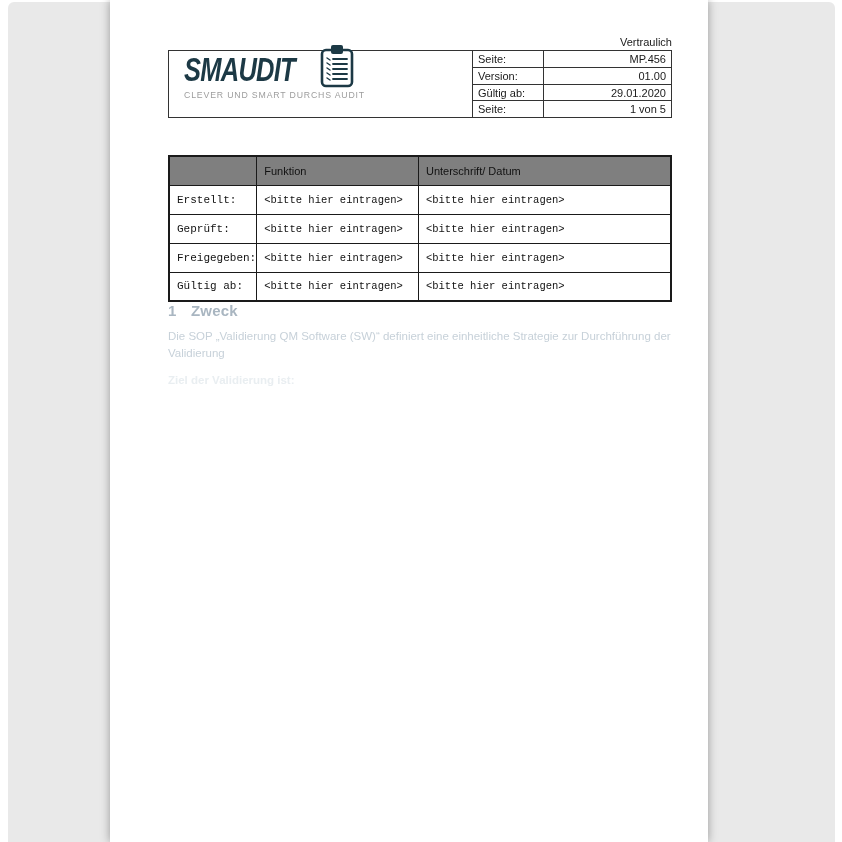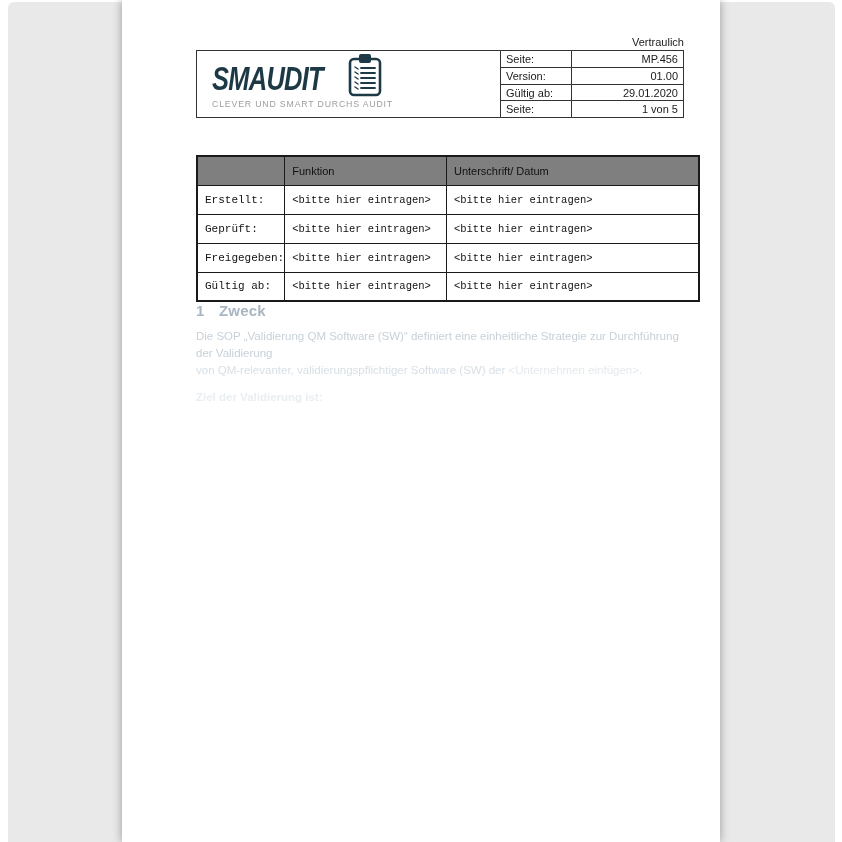--- a/index.html
+++ b/index.html
@@ -2,32 +2,32 @@
 <html><head>
 <meta charset="utf-8">
 <style>
   * { margin: 0; padding: 0; box-sizing: border-box; }
   html, body { width: 842px; height: 842px; background: #ffffff; overflow: hidden;
     font-family: "Liberation Sans", "DejaVu Sans", sans-serif; }
 
   .backdrop { position: absolute; left: 8px; right: 7px; top: 2px; bottom: 0;
     background: #e9e9e9; border-radius: 6px 6px 0 0; }
 
-  .page { position: absolute; left: 122px; top: 0; width: 598px; height: 842px;
-    background: #ffffff; box-shadow: 0 0 9px rgba(0,0,0,0.35); padding-left: 16px; }
+  .page { position: absolute; left: 110px; top: 0; width: 598px; height: 842px;
+    background: #ffffff; box-shadow: 0 0 9px rgba(0,0,0,0.35); }
 
   .content { padding: 36px 36px 0 58px; }
 
   
   .confidential { text-align: right; font-size: 11px; color: #1a1a1a; margin-bottom: 2px; }
 
   
   .header-table { display: flex; border: 1px solid #333; height: 68px; }
   .logo-cell { width: 304px; border-right: 1px solid #333; display: flex;
-    flex-direction: column; justify-content: center; padding-left: 15px; }
+    flex-direction: column; padding-left: 15px; }
   .logo-row { display: flex; align-items: center; height: 36px; }
   .logo-wordmark { display: inline-block; width: 128px; white-space: nowrap;
     font-style: italic; font-weight: 800; font-size: 34px; letter-spacing: -1px;
     color: #1c3945; transform: scaleX(0.75); transform-origin: 0 50%; line-height: 1; }
   .clipboard-icon { margin-left: 6px; margin-top: -2px; }
   .tagline { display: inline-block; margin-top: 2px; font-size: 9.5px; letter-spacing: 0.9px;
     color: #9d9d9d; white-space: nowrap; transform: scaleX(0.92); transform-origin: 0 50%; }
   .meta-cell { flex: 1; display: flex; flex-direction: column; }
   .meta-row { flex: 1; display: flex; border-bottom: 1px solid #333; font-size: 11px; }
   .meta-row:last-child { border-bottom: none; }
@@ -136,19 +136,18 @@
       </tr>
     </tbody>
       </table>
 
     <div class="section">
       <div class="section-heading">
         <span class="section-number">1</span><span>Zweck</span>
       </div>
       <div class="para">
         <div class="para-line1">Die SOP „Validierung QM Software (SW)“ definiert eine einheitliche Strategie zur Durchführung der Validierung</div>
-        <div class="para-line2"><span>von QM-relevanter, validierungspflichtiger Software (SW) der </span><span class="inline-placeholder">&lt;Unternehmen einfügen&gt;</span><span>.</span></div>
       </div>
       <div class="goal-line">Ziel der Validierung ist:</div>
     </div>
 
   </div>
 </div>
 
 </body></html>

